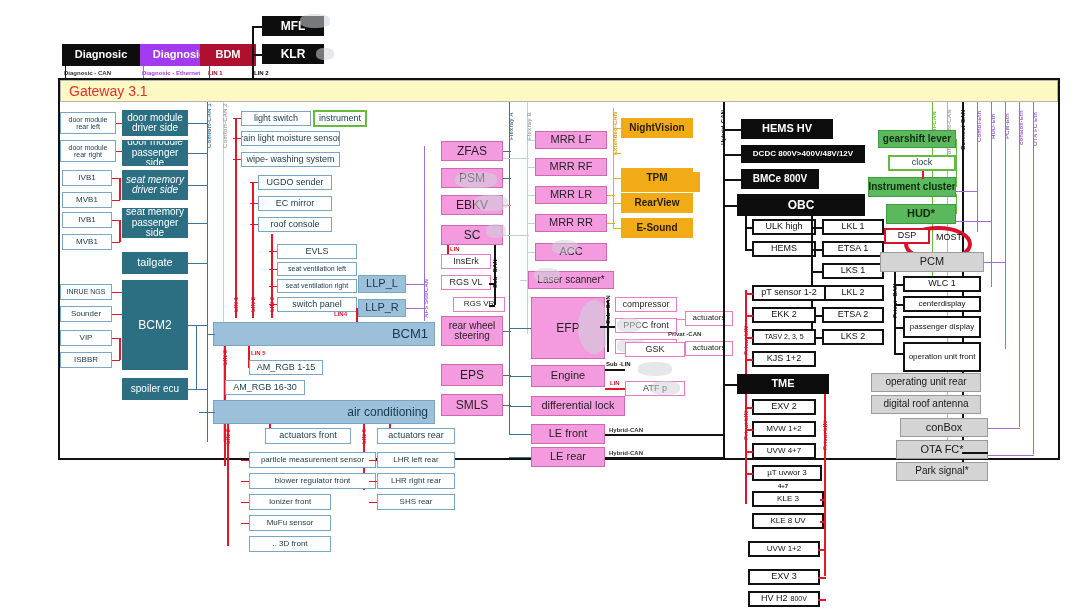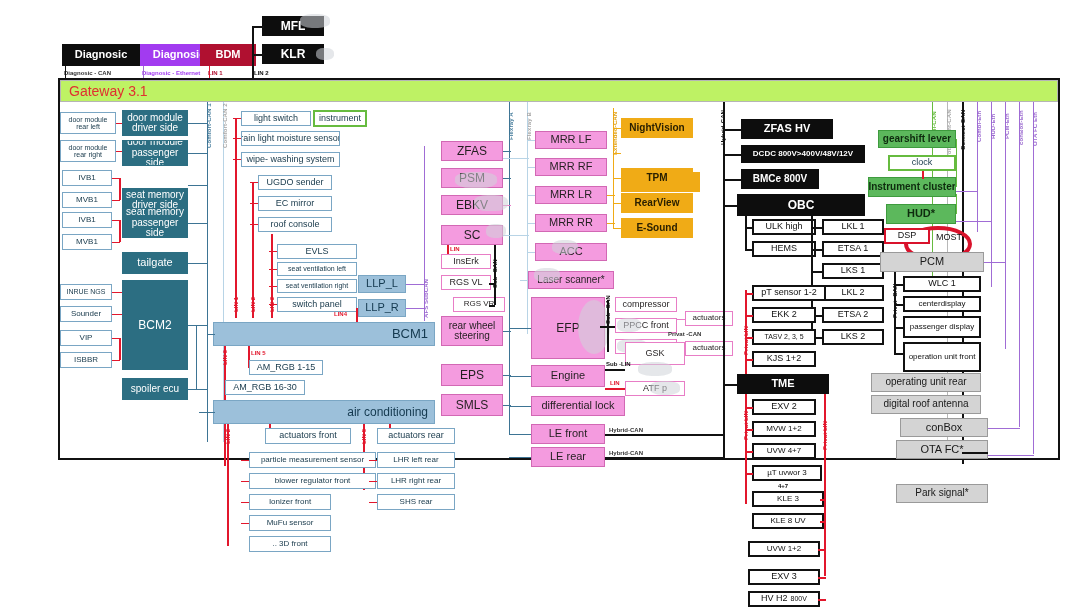--- a/index.html
+++ b/index.html
@@ -41,21 +41,21 @@
   .n-teal   { background:#2c6e82; color:#ffffff; border:1px solid #2c6e82; }
   .n-bluelt { background:#9cc0da; color:#14394f; border:1px solid #7aa6c4; }
   .n-white  { background:#ffffff; color:#17384a; border:1px solid #7aa6c4; }
   .n-pink   { background:#f49bdf; color:#231f20; border:1px solid #d268b4; }
   .n-pinkw  { background:#ffffff; color:#231f20; border:1px solid #e87dc6; }
   .n-orange { background:#f0ab16; color:#2a2000; border:1px solid #f0ab16; font-weight:bold; }
   .n-green  { background:#5cb85c; color:#0e2b0e; border:1px solid #3e9b3e; font-weight:bold; }
   .n-greenw { background:#ffffff; color:#17384a; border:2px solid #66bb3f; }
   .n-grey   { background:#d4d4d4; color:#191919; border:1px solid #9a9a9a; }
   .n-whiteblk { background:#ffffff; color:#111111; border:2px solid #111111; }
-  .n-gwbar  { background:#bef264; color:#e03030; border:1px solid #b5b5b5;
+  .n-gwbar  { background:#fef9c3; color:#e03030; border:1px solid #b5b5b5;
               justify-content:flex-start; font-size:14px; font-weight:normal; padding-left:8px; }
   .f7    { font-size: 7px; }
   .f8    { font-size: 8px; }
   .f10   { font-size: 10px; }
   .f11   { font-size: 11px; }
   .f12   { font-size: 12px; }
   .f13   { font-size: 13px; }
   .wrap  { white-space: normal; }
 
   .right { justify-content: flex-end; padding-right: 6px; }
@@ -148,21 +148,21 @@
 
   <div class="node n-white f7 wrap" style="left:60px; top:112px; width:56px; height:22px;">door module rear left</div>
   <div class="node n-white f7 wrap" style="left:60px; top:140px; width:56px; height:22px;">door module rear right</div>
   <div class="node n-teal f10 wrap" style="left:122px; top:110px; width:66px; height:26px;">door module driver side</div>
   <div class="node n-teal f10 wrap" style="left:122px; top:140px; width:66px; height:26px;">door module passenger side</div>
   <div class="ln h c-red" style="left:116px; top:123px; width:6px;"></div>
   <div class="ln h c-red" style="left:116px; top:151px; width:6px;"></div>
 
   <div class="node n-white f8" style="left:62px; top:170px; width:50px; height:16px;">IVB1</div>
   <div class="node n-white f8" style="left:62px; top:192px; width:50px; height:16px;">MVB1</div>
-  <div class="node n-teal f10 wrap" style="left:122px; top:188px; width:66px; height:24px;">seat memory driver side</div>
+  <div class="node n-teal f10 wrap" style="left:122px; top:170px; width:66px; height:30px;font-style:italic;">seat memory driver side</div>
   <div class="ln h c-red" style="left:112px; top:178px; width:8px;"></div>
   <div class="ln h c-red" style="left:112px; top:200px; width:8px;"></div>
   <div class="ln v2 c-red" style="left:119px; top:178px; height:22px;"></div>
 
   <div class="node n-white f8" style="left:62px; top:212px; width:50px; height:16px;">IVB1</div>
   <div class="node n-white f8" style="left:62px; top:234px; width:50px; height:16px;">MVB1</div>
   <div class="node n-teal f10 wrap" style="left:122px; top:208px; width:66px; height:30px;">seat memory passenger side</div>
   <div class="ln h c-red" style="left:112px; top:220px; width:8px;"></div>
   <div class="ln h c-red" style="left:112px; top:242px; width:8px;"></div>
   <div class="ln v2 c-red" style="left:119px; top:220px; height:22px;"></div>
@@ -355,21 +355,21 @@
   <div class="node n-pinkw f9" style="left:615px; top:339px; width:62px; height:15px;">EVLS rear</div>
   <div class="node n-pinkw f8" style="left:685px; top:311px; width:48px; height:15px;">actuators</div>
   <div class="node n-pinkw f8" style="left:685px; top:341px; width:48px; height:15px;">actuators</div>
   <div class="ln h c-pink" style="left:677px; top:319px; width:8px;"></div>
   <div class="ln h c-pink" style="left:677px; top:348px; width:8px;"></div>
   <div class="slab sl-dark" style="left:668px; top:331px;">Privat -CAN</div>
   <div class="blurbox" style="left:617px;top:318px;width:24px;height:14px;"></div>
   <div class="blurbox" style="left:617px;top:339px;width:30px;height:14px;"></div>
 
   <div class="node n-pink f11" style="left:531px; top:365px; width:74px; height:22px;">Engine</div>
-  <div class="node n-pinkw f9" style="left:625px; top:342px; width:60px; height:23px;">GSK</div>
+  <div class="node n-pinkw f9" style="left:625px; top:342px; width:60px; height:15px;">GSK</div>
   <div class="node n-pinkw f9" style="left:625px; top:381px; width:60px; height:15px;">ATF p</div>
   <div class="ln h2 c-black" style="left:605px; top:369px; width:20px;"></div>
   <div class="ln h2 c-red" style="left:605px; top:388px; width:20px;"></div>
   <div class="slab sl-black" style="left:606px; top:361px;">Sub -LIN</div>
   <div class="slab sl-red" style="left:610px; top:380px;">LIN</div>
   <div class="ln h c-blue" style="left:509px; top:376px; width:22px;"></div>
   <div class="blurbox" style="left:638px;top:362px;width:34px;height:14px;"></div>
   <div class="blurbox" style="left:650px;top:381px;width:30px;height:14px;"></div>
 
   <div class="node n-pink f11" style="left:531px; top:396px; width:94px; height:20px;">differential lock</div>
@@ -381,21 +381,21 @@
   <div class="ln h c-blue" style="left:509px; top:457px; width:22px;"></div>
   <div class="ln h2 c-black" style="left:605px; top:434px; width:119px;"></div>
   <div class="ln h2 c-black" style="left:605px; top:457px; width:119px;"></div>
   <div class="ln v2 c-black" style="left:723px; top:434px; height:24px;"></div>
   <div class="slab sl-dark" style="left:609px; top:427px;">Hybrid-CAN</div>
   <div class="slab sl-dark" style="left:609px; top:450px;">Hybrid-CAN</div>
 
   <div class="ln v2 c-black" style="left:723px; top:102px; height:334px;"></div>
   <div class="vlab vl-black" style="left:720px; top:145px;">Hybrid-CAN</div>
 
-  <div class="node n-black f11" style="left:741px; top:119px; width:92px; height:20px;">ZFAS HV</div>
+  <div class="node n-black f11" style="left:741px; top:119px; width:92px; height:20px;">HEMS HV</div>
   <div class="node n-black f8" style="left:741px; top:145px; width:124px; height:18px;">DCDC 800V&gt;400V/48V/12V</div>
   <div class="node n-black f10" style="left:741px; top:169px; width:78px; height:20px;">BMCe 800V</div>
   <div class="node n-black f12" style="left:737px; top:194px; width:128px; height:22px;">OBC</div>
   <div class="ln h2 c-black" style="left:723px; top:129px; width:18px;"></div>
   <div class="ln h2 c-black" style="left:723px; top:154px; width:18px;"></div>
   <div class="ln h2 c-black" style="left:723px; top:179px; width:18px;"></div>
   <div class="ln h2 c-black" style="left:723px; top:205px; width:14px;"></div>
 
   <div class="node n-whiteblk f9" style="left:752px; top:219px; width:64px; height:16px;">ULK high</div>
   <div class="node n-whiteblk f9" style="left:752px; top:241px; width:64px; height:16px;">HEMS</div>
@@ -509,21 +509,21 @@
   <div class="ln h2 c-black" style="left:894px; top:284px; width:9px;"></div>
   <div class="ln h2 c-black" style="left:894px; top:304px; width:9px;"></div>
   <div class="ln h2 c-black" style="left:894px; top:327px; width:9px;"></div>
   <div class="ln h2 c-black" style="left:894px; top:353px; width:9px;"></div>
   <div class="vlab vl-black" style="left:892px; top:318px;">Privat -CAN</div>
 
   <div class="node n-grey f10" style="left:871px; top:373px; width:110px; height:19px;">operating unit rear</div>
   <div class="node n-grey f10" style="left:871px; top:395px; width:110px; height:19px;">digital roof antenna</div>
   <div class="node n-grey f11" style="left:900px; top:418px; width:88px; height:19px;">conBox</div>
   <div class="node n-grey f11" style="left:896px; top:440px; width:92px; height:19px;">OTA FC*</div>
-  <div class="node n-grey f10" style="left:896px; top:484px; width:92px; height:19px;">Park signal*</div>
+  <div class="node n-grey f10" style="left:896px; top:462px; width:92px; height:19px;">Park signal*</div>
   <div class="ln h c-grey" style="left:981px; top:383px; width:-0px;"></div>
   <div class="ln h c-grey" style="left:981px; top:405px; width:-0px;"></div>
   <div class="ln h c-grey" style="left:988px; top:428px; width:-0px;"></div>
   <div class="ln h c-grey" style="left:988px; top:472px; width:-0px;"></div>
   <div class="ln h c-purple" style="left:988px; top:428px; width:32px;"></div>
   <div class="ln h2 c-black" style="left:988px; top:452px; width:-26px;"></div>
   <div class="ln h c-purple" style="left:988px; top:455px; width:46px;"></div>
   <div class="ln v2 c-black" style="left:962px; top:452px; height:2px;"></div>
   <div class="ln h2 c-black" style="left:962px; top:452px; width:26px;"></div>
   <div class="ln h c-grey" style="left:947px; top:383px; width:-0px;"></div>

